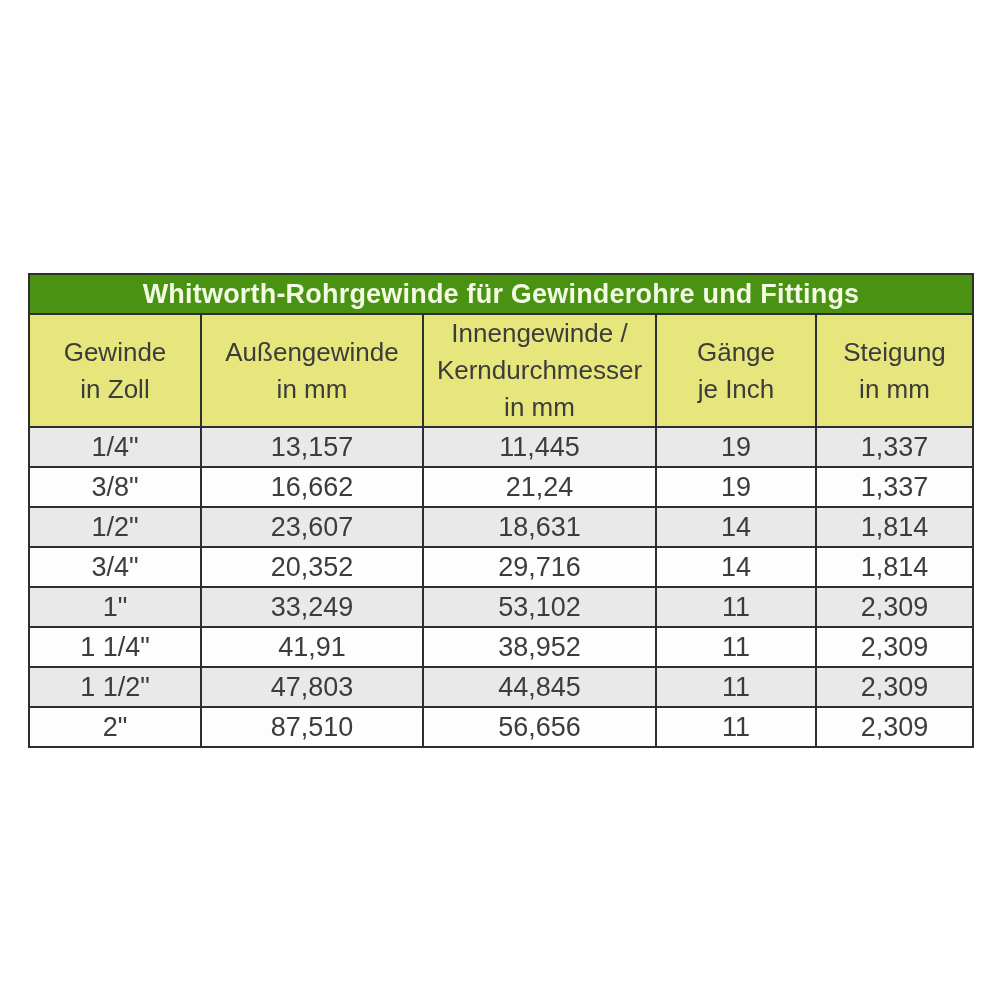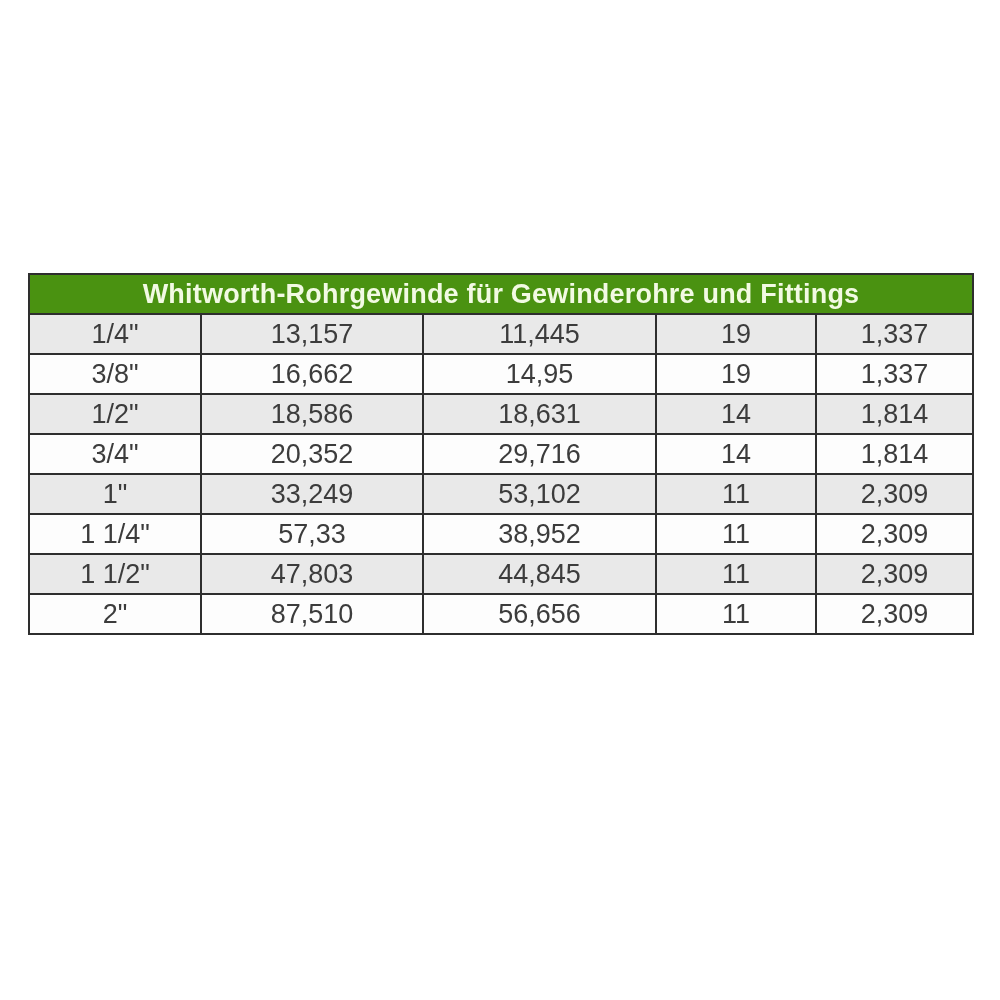--- a/index.html
+++ b/index.html
@@ -71,58 +71,71 @@
         <col style="width:172px">
         <col style="width:222px">
         <col style="width:233px">
         <col style="width:160px">
         <col style="width:157px">
       </colgroup>
       <tbody>
         <tr>
           <td class="title-cell" colspan="5">Whitworth-Rohrgewinde für Gewinderohre und Fittings</td>
         </tr>
+        <tr>
+          <td class="head-cell">Gewinde
+in Zoll</td>
+          <td class="head-cell">Außengewinde
+in mm</td>
+          <td class="head-cell">Innengewinde /
+Kerndurchmesser
+in mm</td>
+          <td class="head-cell">Gänge
+je Inch</td>
+          <td class="head-cell">Steigung
+in mm</td>
+        </tr>
         <tr class="row-odd">
           <td class="data-cell">1/4"</td>
           <td class="data-cell">13,157</td>
           <td class="data-cell">11,445</td>
           <td class="data-cell">19</td>
           <td class="data-cell">1,337</td>
         </tr>
         <tr class="row-even">
           <td class="data-cell">3/8"</td>
           <td class="data-cell">16,662</td>
-          <td class="data-cell">14,95</td>
+          <td class="data-cell">21,24</td>
           <td class="data-cell">19</td>
           <td class="data-cell">1,337</td>
         </tr>
         <tr class="row-odd">
           <td class="data-cell">1/2"</td>
-          <td class="data-cell">18,586</td>
+          <td class="data-cell">23,607</td>
           <td class="data-cell">18,631</td>
           <td class="data-cell">14</td>
           <td class="data-cell">1,814</td>
         </tr>
         <tr class="row-even">
           <td class="data-cell">3/4"</td>
           <td class="data-cell">20,352</td>
           <td class="data-cell">29,716</td>
           <td class="data-cell">14</td>
           <td class="data-cell">1,814</td>
         </tr>
         <tr class="row-odd">
           <td class="data-cell">1"</td>
           <td class="data-cell">33,249</td>
           <td class="data-cell">53,102</td>
           <td class="data-cell">11</td>
           <td class="data-cell">2,309</td>
         </tr>
         <tr class="row-even">
           <td class="data-cell">1 1/4"</td>
-          <td class="data-cell">57,33</td>
+          <td class="data-cell">41,91</td>
           <td class="data-cell">38,952</td>
           <td class="data-cell">11</td>
           <td class="data-cell">2,309</td>
         </tr>
         <tr class="row-odd">
           <td class="data-cell">1 1/2"</td>
           <td class="data-cell">47,803</td>
           <td class="data-cell">44,845</td>
           <td class="data-cell">11</td>
           <td class="data-cell">2,309</td>

